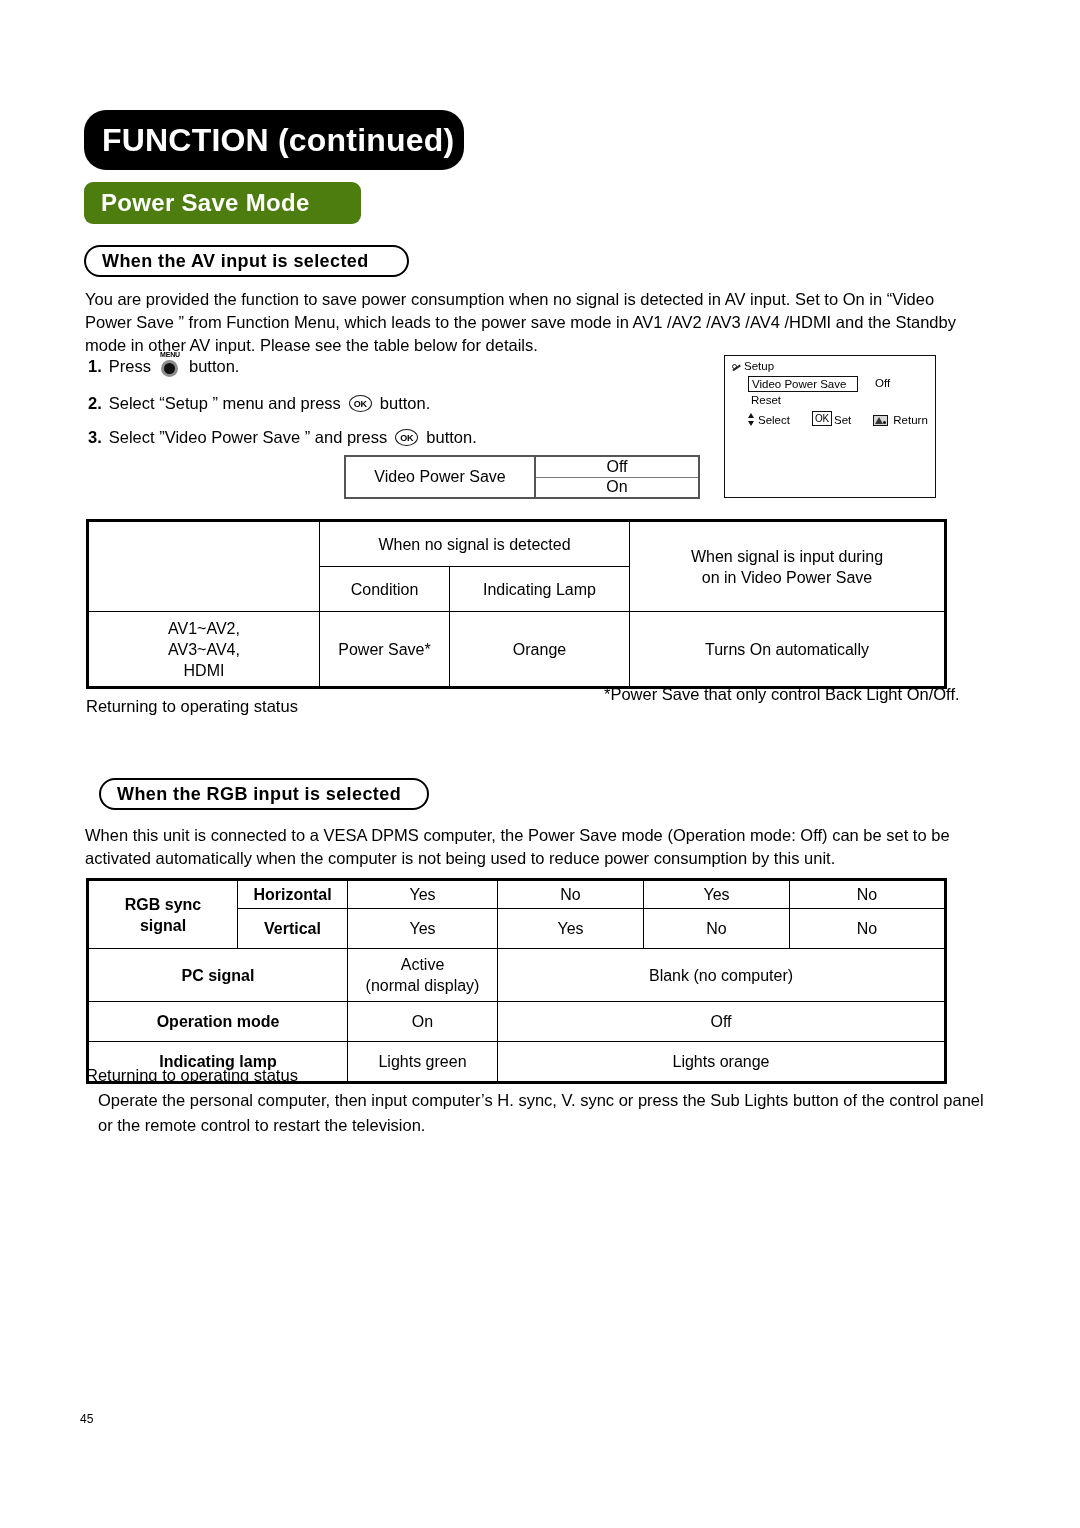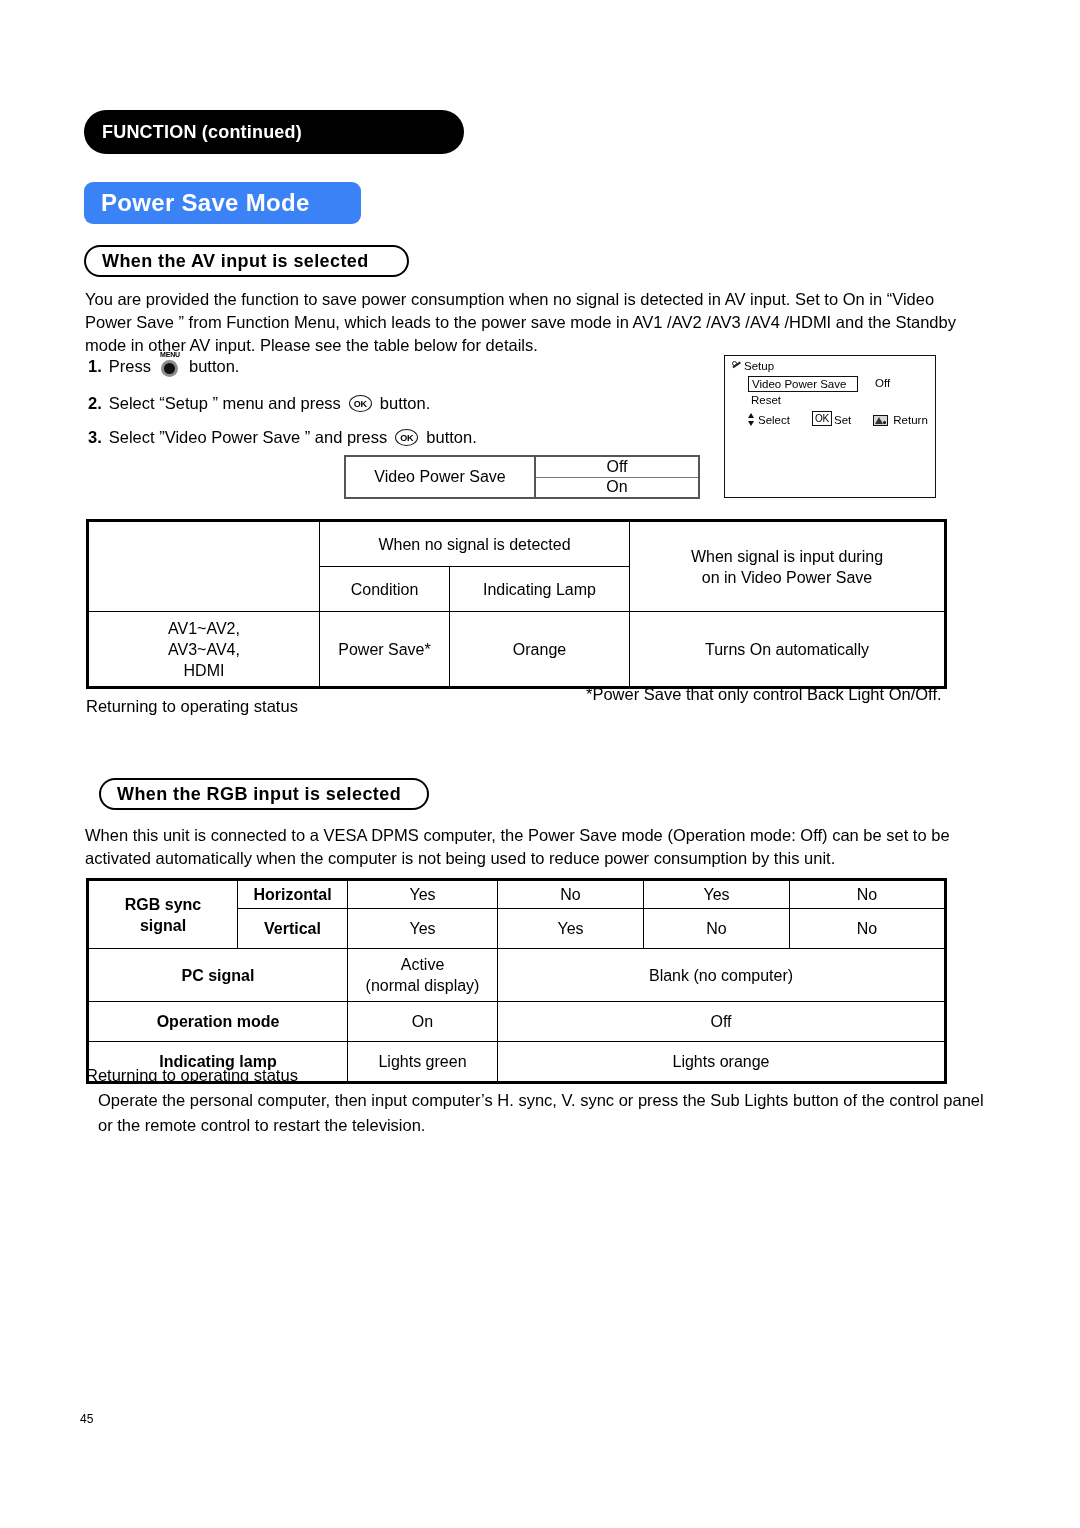--- a/index.html
+++ b/index.html
@@ -23,40 +23,40 @@
     height: 1528px;
     overflow: hidden;
   }
 
   
   .chapter-banner {
     position: absolute;
     left: 84px;
     top: 110px;
     width: 380px;
-    height: 44px;
+    height: 60px;
     background: #000000;
     border-radius: 22px;
     color: #ffffff;
-    font-size: 18px;
+    font-size: 32px;
     font-weight: bold;
     display: flex;
     align-items: center;
     padding-left: 18px;
     box-sizing: border-box;
     letter-spacing: 0.2px;
   }
 
   .section-banner {
     position: absolute;
     left: 84px;
     top: 182px;
     width: 277px;
     height: 42px;
-    background: #3b82f6;
+    background: #4d7c0f;
     border-radius: 9px;
     color: #ffffff;
     font-size: 24px;
     font-weight: bold;
     display: flex;
     align-items: center;
     padding-left: 17px;
     box-sizing: border-box;
     letter-spacing: 0.3px;
   }
@@ -201,21 +201,21 @@
     height: 143px;
     border: 1.6px solid #111111;
     background: #ffffff;
     box-sizing: border-box;
     font-size: 11.5px;
   }
   #osd-box .osd-title {
     position: absolute;
     left: 7px; top: 4px;
     display: flex;
-    align-items: flex-start;
+    align-items: flex-end;
     gap: 3px;
   }
   .wrench-icon {
     display: inline-block;
     width: 9px; height: 9px;
     position: relative;
   }
   .wrench-icon:before {
     content: "";
     position: absolute;
@@ -342,21 +342,21 @@
   
   #rgb-table { left: 86px; top: 878px; width: 858px; }
 
   
   .note {
     position: absolute;
     font-size: 16.5px;
     line-height: 23px;
   }
   #note-return-av   { left: 86px;  top: 695px; }
-  #note-star        { left: 586px; top: 683px; }
+  #note-star        { left: 604px; top: 683px; }
   #note-bullet-av   { left: 86px;  top: 723px; }
   #note-return-rgb  { left: 86px;  top: 1064px; width: 900px; }
   #note-rgb-body    { left: 98px;  top: 1088px; width: 890px; line-height: 25px; }
 
   .bullet-dot {
     display: inline-block;
     width: 5px; height: 5px;
     background: #000000;
     border-radius: 50%;
     vertical-align: middle;

